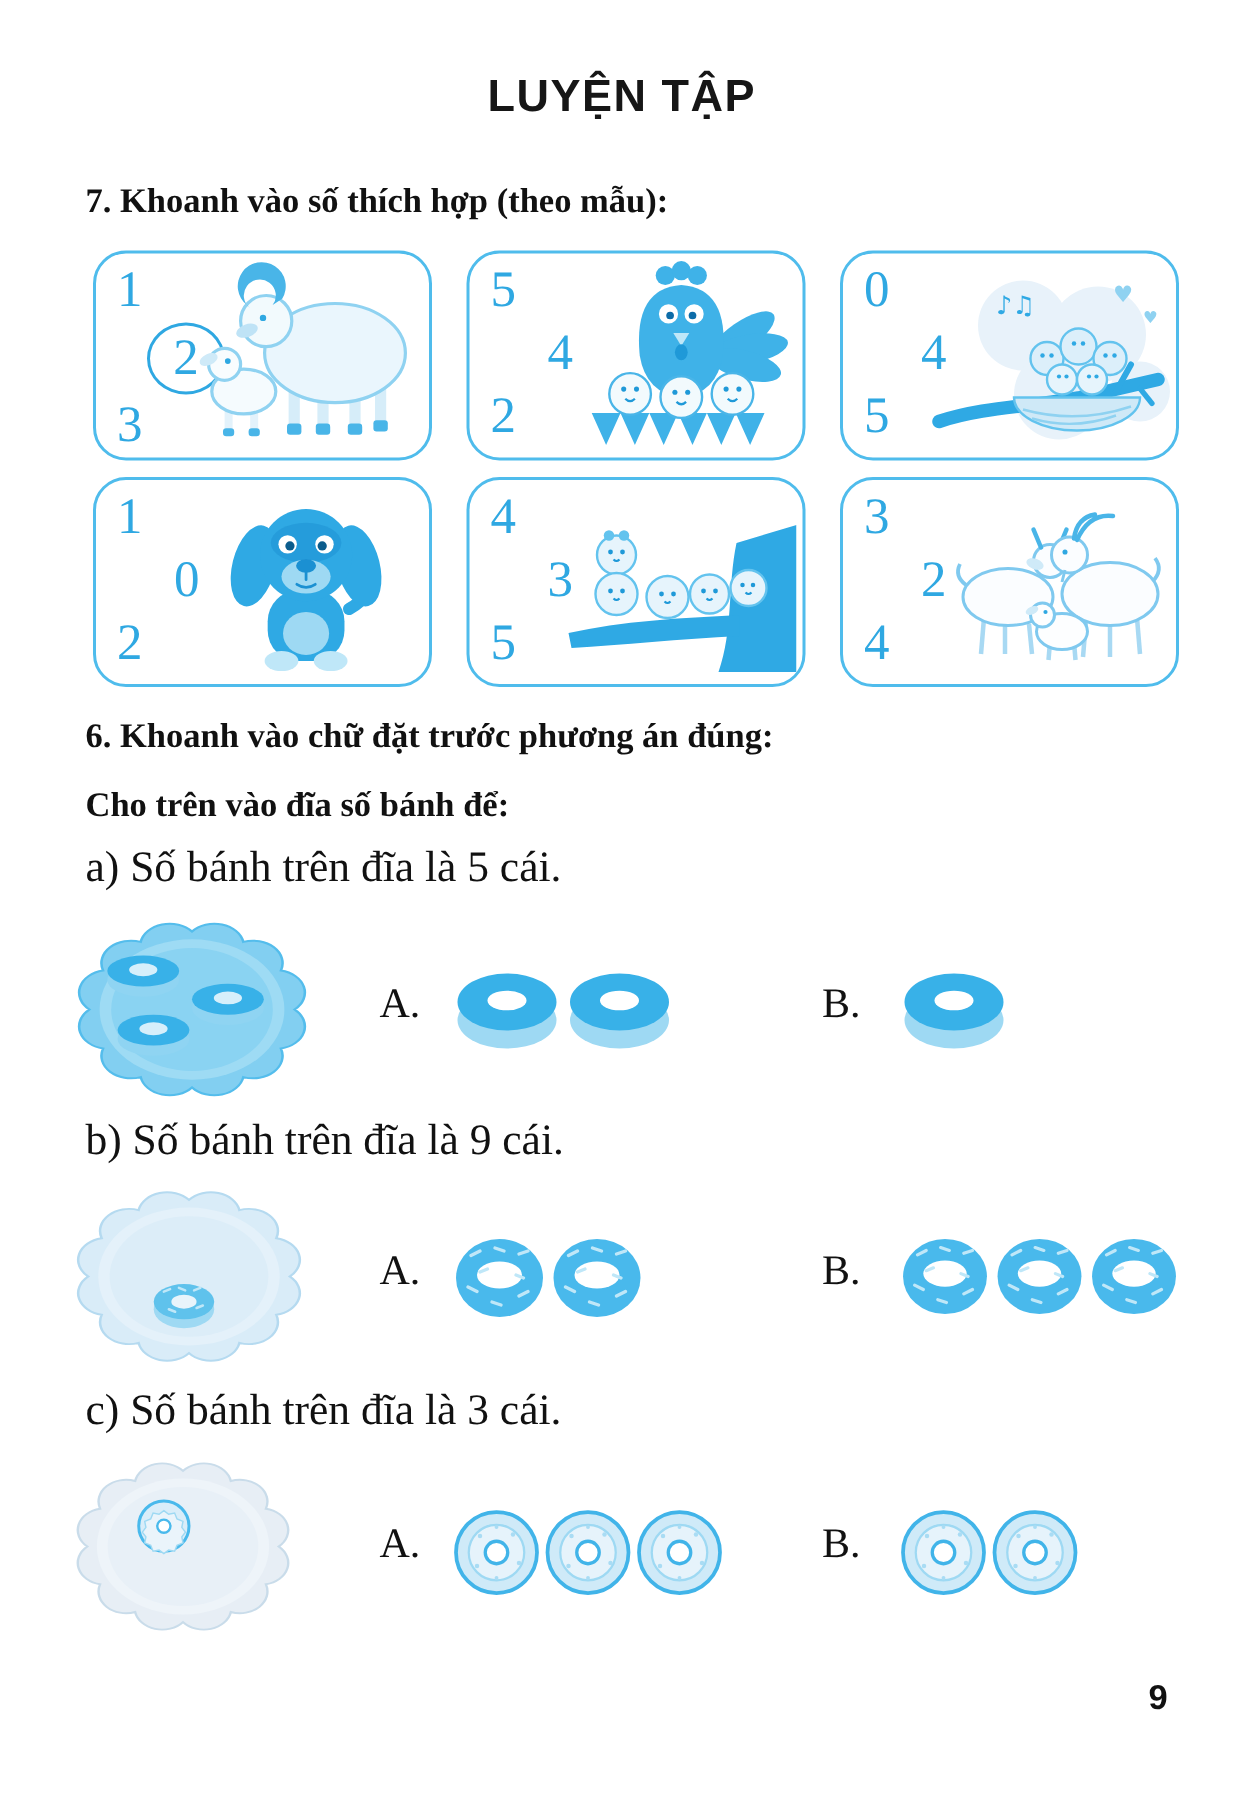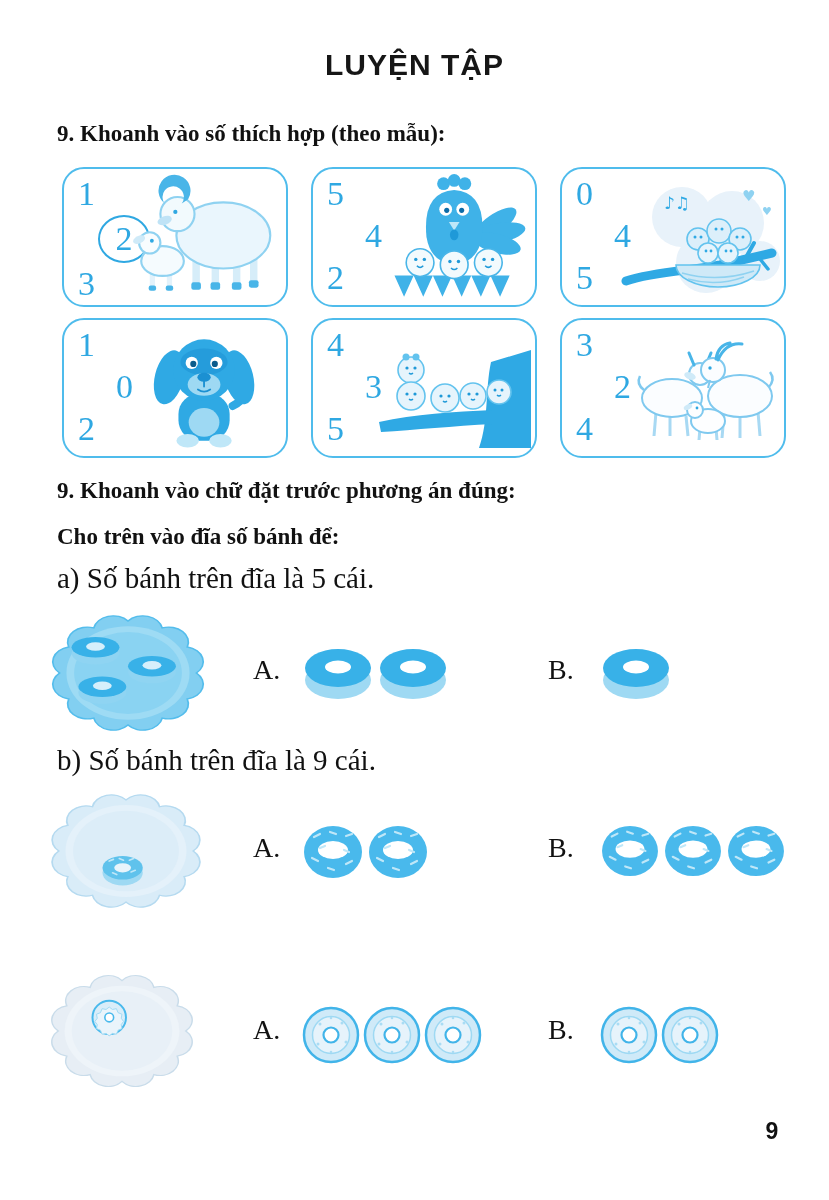--- a/index.html
+++ b/index.html
@@ -47,21 +47,21 @@
     font-family:"Liberation Sans","DejaVu Sans",sans-serif; font-weight:bold; font-size:23px;
   }
 </style>
 </head>
 <body>
 
 <div class="page">
 
   <div class="title">LUYỆN TẬP</div>
 
-  <div class="h-bold ex1-heading">9. Khoanh vào số thích hợp (theo mẫu):</div>
+  <div class="h-bold ex1-heading">7. Khoanh vào số thích hợp (theo mẫu):</div>
 
   <div class="boxes">
 
     <div class="abox">
       <div class="numcol">
         <span class="num">1</span>
         <span class="num circled">2</span>
         <span class="num">3</span>
       </div>
       <div class="illus">
@@ -276,21 +276,21 @@
             <ellipse cx="88" cy="93" rx="17" ry="12" fill="#fdfeff"></ellipse>
             <circle cx="75" cy="82" r="8" fill="#fdfeff"></circle>
             <ellipse cx="68" cy="79" rx="4.5" ry="2.5" fill="#cfeaf8" stroke="none" transform="rotate(-25 68 79)"></ellipse>
             <circle cx="77" cy="80" r="1.4" fill="#2fa8e2" stroke="none"></circle>
           </g>
         </svg>
       </div>
     </div>
   </div>
 
-  <div class="h-bold ex2-heading">9. Khoanh vào chữ đặt trước phương án đúng:</div>
+  <div class="h-bold ex2-heading">6. Khoanh vào chữ đặt trước phương án đúng:</div>
   <div class="h-bold ex2-sub">Cho trên vào đĩa số bánh để:</div>
 
   <div class="item-label" style="top:562px">a) Số bánh trên đĩa là 5 cái.</div>
   <div class="exrow row-a">
     <div class="plate">
       <svg width="172" height="130" viewBox="0 0 200 152">
         <g transform="scale(1,0.76)">
           <path d="M100 20 A23 23 0 0 1 140 30.7 A23 23 0 0 1 169.3 60 A23 23 0 0 1 180 100 A23 23 0 0 1 169.3 140 A23 23 0 0 1 140 169.3 A23 23 0 0 1 100 180 A23 23 0 0 1 60 169.3 A23 23 0 0 1 30.7 140 A23 23 0 0 1 20 100 A23 23 0 0 1 30.7 60 A23 23 0 0 1 60 30.7 A23 23 0 0 1 100 20 Z" fill="#82cff1" stroke="#54bdec" stroke-width="2"></path>
           <circle cx="100" cy="100" r="72" fill="#9edbf4"></circle>
           <circle cx="100" cy="100" r="63" fill="#8ad3f2"></circle>
@@ -380,20 +380,21 @@
         <path d="M12 13 l6 -3 M28 8 l6 2 M44 12 l6 -2 M10 34 l6 3 M26 44 l6 2 M44 40 l6 -3 M18 24 l5 -2 M42 26 l5 2" stroke="#bfe7f8" stroke-width="2.2" stroke-linecap="round" fill="none"></path>
       </svg>
         <svg width="60" height="54" viewBox="0 0 62 56">
         <ellipse cx="31" cy="28" rx="29" ry="26" fill="#49b9ec"></ellipse>
         <ellipse cx="31" cy="26" rx="15" ry="9" fill="#ffffff"></ellipse>
         <path d="M12 13 l6 -3 M28 8 l6 2 M44 12 l6 -2 M10 34 l6 3 M26 44 l6 2 M44 40 l6 -3 M18 24 l5 -2 M42 26 l5 2" stroke="#bfe7f8" stroke-width="2.2" stroke-linecap="round" fill="none"></path>
       </svg>
       </div>
   </div>
 
+  <div class="item-label" style="top:924px">c) Số bánh trên đĩa là 3 cái.</div>
   <div class="exrow row-c">
     <div class="plate">
       <svg width="160" height="126" viewBox="0 0 200 158">
         <g transform="scale(1,0.79)">
           <path d="M100 20 A23 23 0 0 1 140 30.7 A23 23 0 0 1 169.3 60 A23 23 0 0 1 180 100 A23 23 0 0 1 169.3 140 A23 23 0 0 1 140 169.3 A23 23 0 0 1 100 180 A23 23 0 0 1 60 169.3 A23 23 0 0 1 30.7 140 A23 23 0 0 1 20 100 A23 23 0 0 1 30.7 60 A23 23 0 0 1 60 30.7 A23 23 0 0 1 100 20 Z" fill="#e7eef5" stroke="#c9dcea" stroke-width="2"></path>
           <circle cx="100" cy="100" r="72" fill="#eef4f9"></circle>
           <circle cx="100" cy="100" r="63" fill="#e8f0f7"></circle>
         </g>
         <g transform="translate(84,62)">
           <circle cx="0" cy="0" r="21" fill="#d9edf9" stroke="#49b9ec" stroke-width="2.5"></circle>

